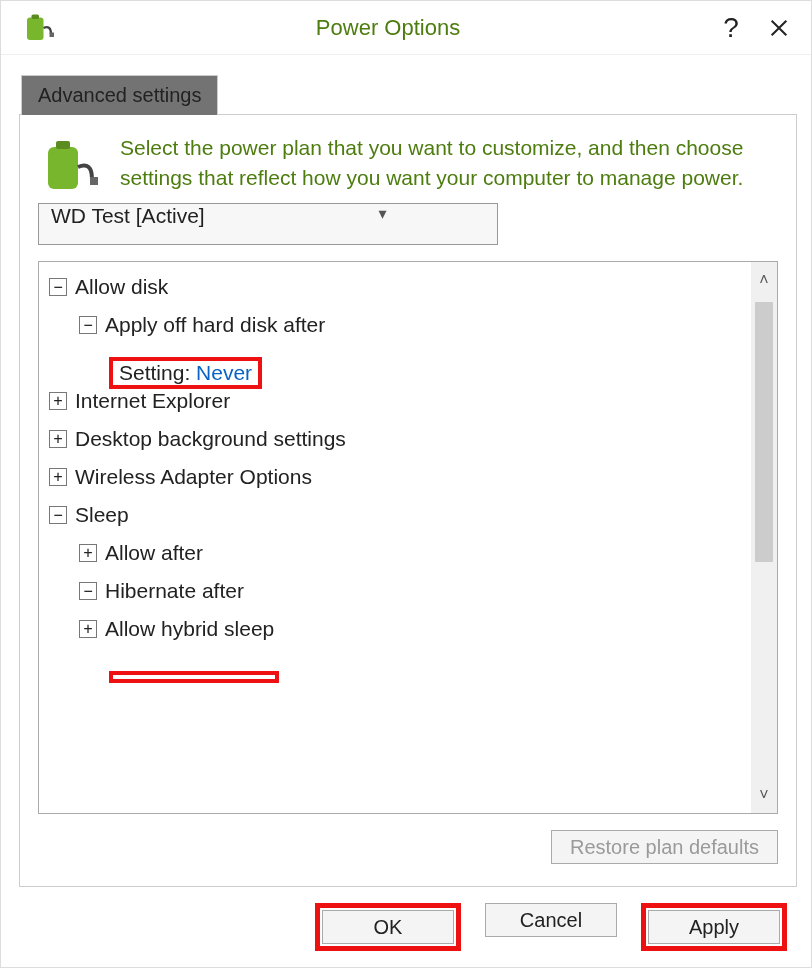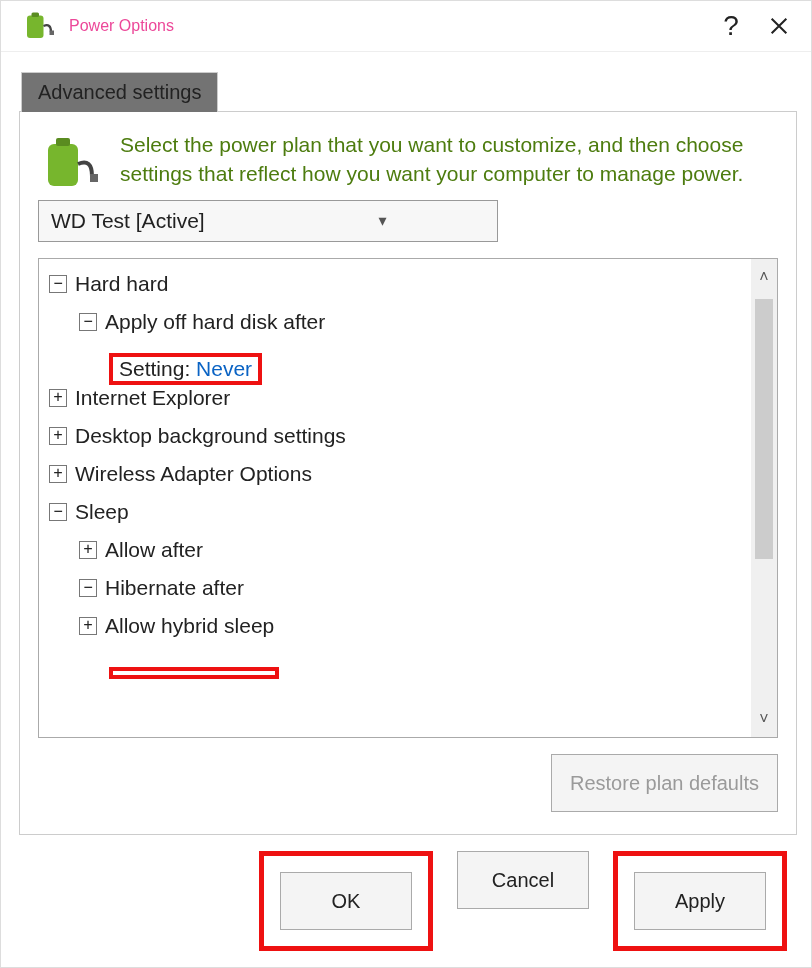--- a/index.html
+++ b/index.html
@@ -11,21 +11,21 @@
   height: 968px;
   overflow: hidden;
   color: #222;
 }
 .window { width: 812px; height: 968px; border: 1px solid #ddd; display: flex; flex-direction: column; }
 .titlebar {
   display: flex; align-items: center; height: 56px; padding: 0 8px 0 20px;
   border-bottom: 1px solid #eee;
 }
 .titlebar .icon { width: 36px; height: 36px; margin-right: 12px; }
-.titlebar .title { flex: 1; font-size: 16px; color: #ec4899; }
+.titlebar .title { flex: 1; font-size: 22px; color: #4d7c0f; text-align: center; }
 .titlebar .ctl { width: 48px; height: 48px; display: flex; align-items: center; justify-content: center; font-size: 26px; font-weight: 300; }
 .titlebar .help { font-size: 28px; font-weight: 400; }
 .titlebar .close svg { width: 22px; height: 22px; }
 
 .tabstrip { margin: 20px 0 0 20px; display: flex; }
 .tab {
   padding: 8px 16px; border: 1px solid #ccc; border-bottom: none;
   font-size: 20px; background: #737373; position: relative; z-index: 2;
 }
 .tabbody {
@@ -33,21 +33,21 @@
   display: flex; flex-direction: column; height: 798px;
 }
 .introrow { display: flex; gap: 18px; margin-bottom: 6px;}
 .bigicon { width: 64px; height: 64px; flex: 0 0 64px; }
 .introtext { font-size: 21px; line-height: 1.4; color: #4d7c0f; }
 .shieldrow { display: flex; align-items: center; gap: 10px; margin: 4px 0 18px 82px; }
 .shield { width: 22px; height: 22px; }
 .link { color: #0a63c4; text-decoration: underline; font-size: 21px; cursor: pointer; }
 
 .combo {
-  display: flex; align-items: center; border: 1px solid #999;
+  display: flex; border: 1px solid #999;
   height: 42px; width: 460px; margin-bottom: 16px; background: #f7f7f7;
 }
 .combo span { padding: 0 12px; font-size: 21px; flex: 1; }
 .combo .arrow { width: 38px; text-align: center; font-size: 16px; color: #555; }
 
 .treebox {
   border: 1px solid #aaa; flex: 1; position: relative; overflow: hidden;
   background: #fff;
 }
 .treecontent { position: absolute; inset: 0 26px 0 0; padding: 6px 4px; overflow: hidden; }
@@ -60,30 +60,30 @@
 .ind2 { padding-left: 36px; }
 .ind3 { padding-left: 66px; }
 .box { width: 18px; height: 18px; border: 1px solid #777; margin-right: 8px; display: inline-flex; align-items: center; justify-content: center; font-size: 15px; line-height: 1; font-family: monospace; background: #fff; }
 .box.minus::before { content: "−"; }
 .box.plus::before { content: "+"; }
 .val { color: #0a63c4; }
 .redbox { border: 4px solid #e11; padding: 0 6px; margin-top: 19px; }
 
 .btnrow { display: flex; justify-content: flex-end; margin-top: 16px; }
 .btn {
-  height: 58px; min-width: 132px; border: 1px solid #aaa; background: #f4f4f4;
+  height: 34px; min-width: 132px; border: 1px solid #aaa; background: #f4f4f4;
   font-size: 20px; display: inline-flex; align-items: center; justify-content: center;
   padding: 0 18px;
 }
 .btn.disabled { color: #9a9a9a; }
 
 .footer {
   display: flex; justify-content: flex-end; gap: 24px; padding: 16px 24px;
 }
-.redwrap { border: 5px solid #e11; padding: 16px; }
+.redwrap { border: 5px solid #e11; padding: 2px; }
 </style>
 </head>
 <body>
 
 <div class="window">
 
   <div class="titlebar">
     <span class="icon">
       <svg viewBox="0 0 48 48">
           <rect x="8" y="10" width="22" height="30" rx="4" fill="#77b62d"></rect>
@@ -122,21 +122,21 @@
 
     <div class="combo">
       <span>WD Test [Active]</span>
       <span class="arrow">▾</span>
     </div>
 
     <div class="treebox">
       <div class="treecontent">
         <div class="tree-row ind1">
             <span class="box minus"></span>
-            <span>Hard hard</span>
+            <span>Allow disk</span>
           </div>
         <div class="tree-row ind2">
             <span class="box minus"></span>
             <span>Apply off hard disk after</span>
           </div>
         <div class="tree-row ind3">
           <span class="redbox"><span>Setting: </span><span class="val">Never</span></span>
         </div>
         <div class="tree-row ind1">
             <span class="box plus"></span>

